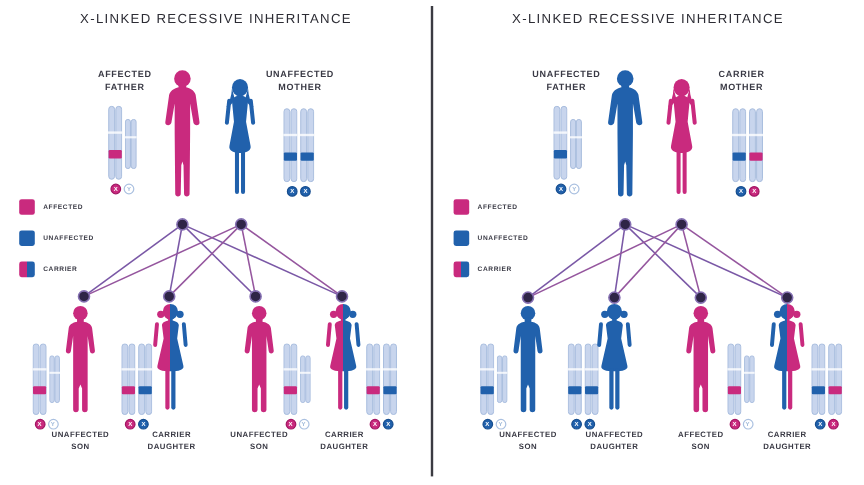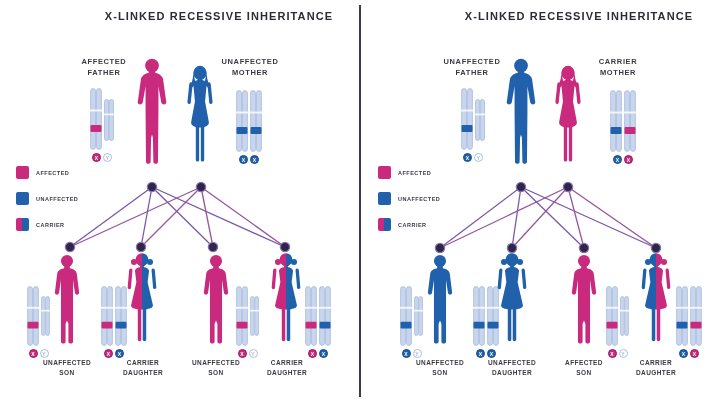--- a/index.html
+++ b/index.html
@@ -2,21 +2,21 @@
 <html><head>
 <meta charset="utf-8">
 <style>
   html,body{margin:0;padding:0;background:#fff;}
   #stage{position:relative;width:720px;height:404px;background:#fff;overflow:hidden;
          font-family:"Liberation Sans",sans-serif;}
   .panel{position:absolute;top:0;width:360px;height:404px;}
   #p1{left:0;} #p2{left:360px;}
   .divider{position:absolute;left:359px;top:5px;width:2px;height:392px;background:#3b3b42;}
   .title{position:absolute;top:10px;left:0;width:100%;text-align:center;
-         font-size:11px;font-weight:bold;letter-spacing:1.1px;color:#2c2c34;margin-left:39px;}
+         font-size:11px;font-weight:normal;letter-spacing:1.1px;color:#2c2c34;}
   .plabel{position:absolute;width:100px;text-align:center;font-size:7.5px;font-weight:bold;
           letter-spacing:.6px;color:#3a3a45;line-height:1.5;}
   .plabel span{display:block;}
   .clabel{position:absolute;top:358px;width:86px;text-align:center;font-size:6.5px;
           font-weight:bold;letter-spacing:.4px;color:#3a3a45;line-height:1.55;}
   .clabel span{display:block;}
   .fig{position:absolute;}
   .fig-a{fill:#c92a7e;}
   .fig-u{fill:#2161ac;}
   .fig-cpb{fill:url(#split-pb);}

